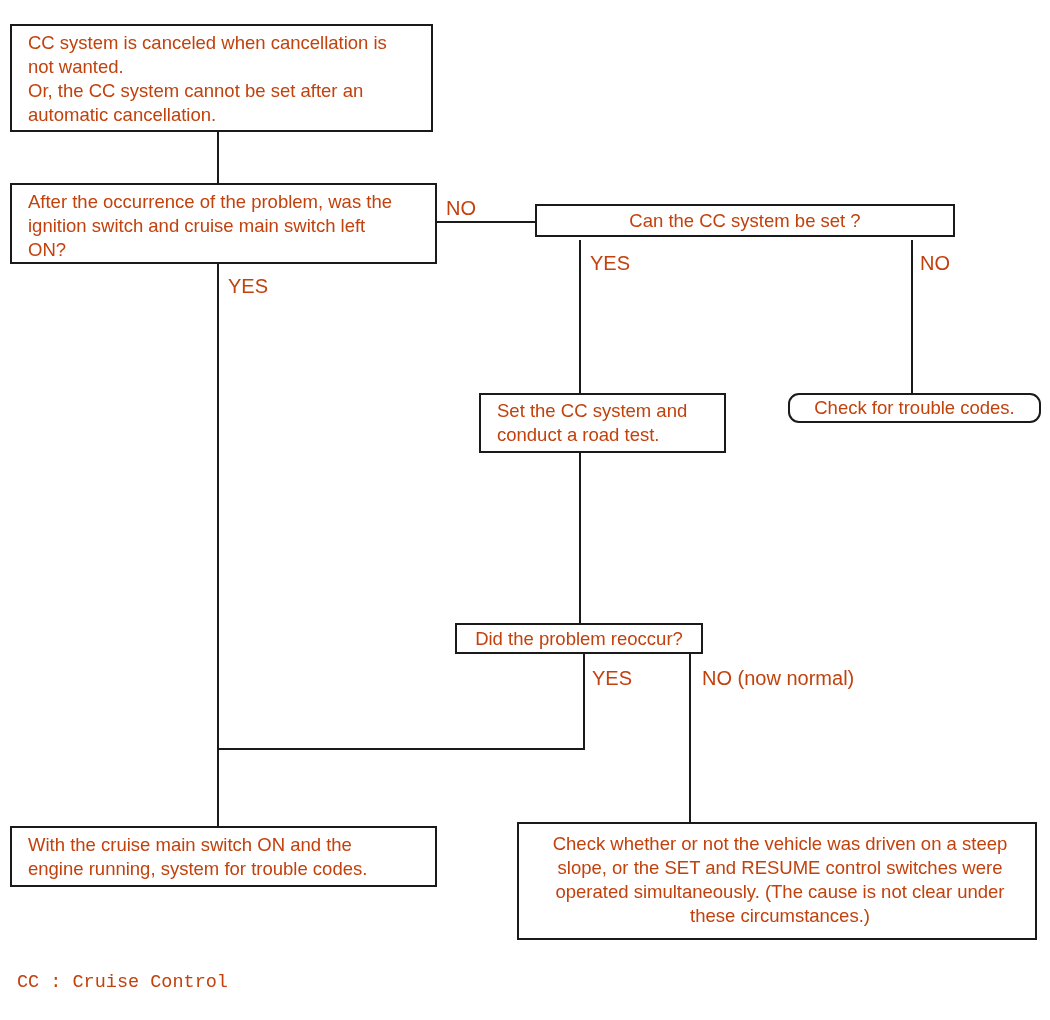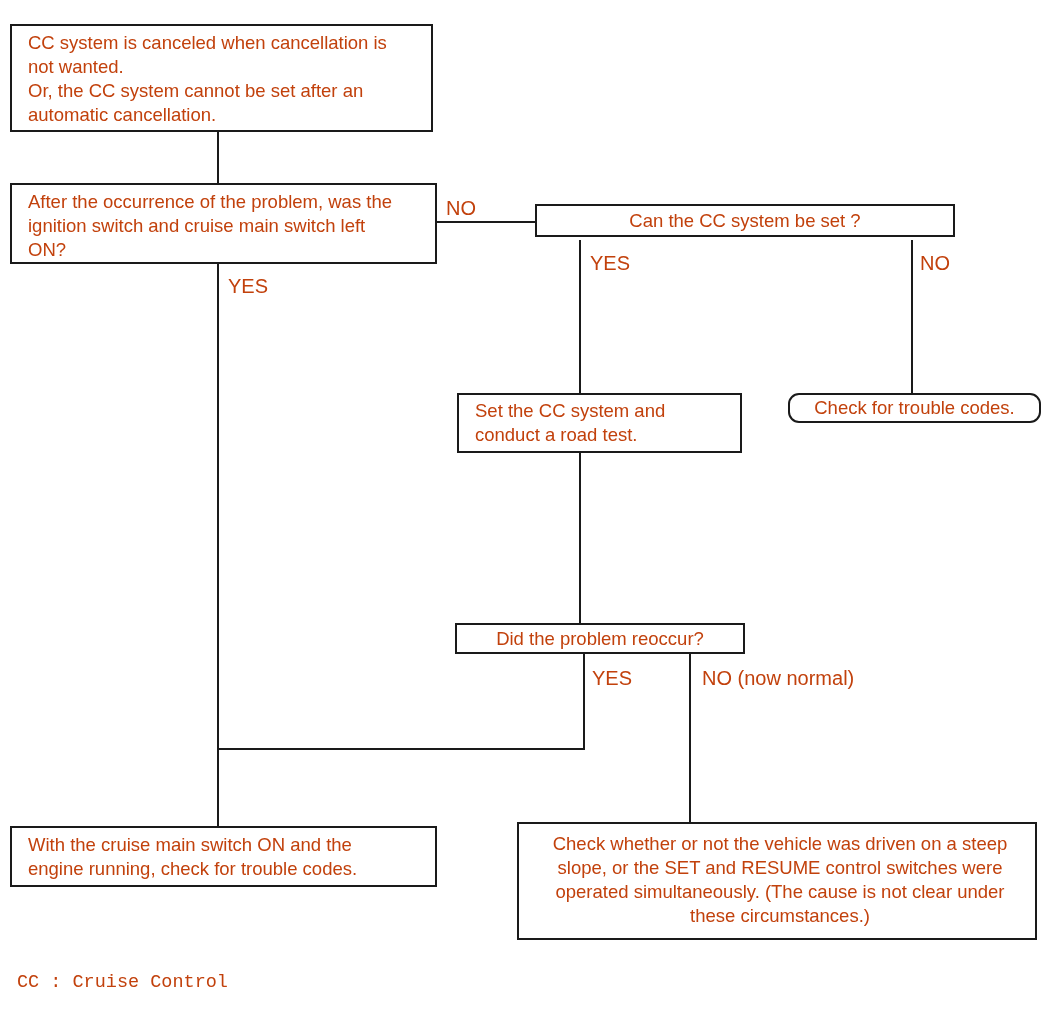--- a/index.html
+++ b/index.html
@@ -74,29 +74,29 @@
 not wanted.
 Or, the CC system cannot be set after an
 automatic cancellation.</div>
 
   <div class="node pad" style="left:10px; top:183px; width:427px; height:81px;">After the occurrence of the problem, was the
 ignition switch and cruise main switch left
 ON?</div>
 
   <div class="node center" style="left:535px; top:204px; width:420px; height:33px;">Can the CC system be set ?</div>
 
-  <div class="node pad" style="left:457px; top:393px; width:285px; height:60px; padding-top:4px;">Set the CC system and
+  <div class="node pad" style="left:479px; top:393px; width:247px; height:60px; padding-top:4px;">Set the CC system and
 conduct a road test.</div>
 
   <div class="node center" style="left:788px; top:393px; width:253px; height:30px;border-radius:11px;">Check for trouble codes.</div>
 
-  <div class="node center" style="left:455px; top:623px; width:290px; height:31px;">Did the problem reoccur?</div>
+  <div class="node center" style="left:455px; top:623px; width:248px; height:31px;">Did the problem reoccur?</div>
 
   <div class="node pad" style="left:10px; top:826px; width:427px; height:61px;">With the cruise main switch ON and the
-engine running, check for trouble codes.</div>
+engine running, system for trouble codes.</div>
 
   <div class="node pad" style="left:517px; top:822px; width:520px; height:118px; padding-top:8px;text-align:center;">Check whether or not the vehicle was driven on a steep
 slope, or the SET and RESUME control switches were
 operated simultaneously. (The cause is not clear under
 these circumstances.)</div>
 
   <div class="edge-label" style="left:446px; top:197px;">NO</div>
   <div class="edge-label" style="left:228px; top:275px;">YES</div>
   <div class="edge-label" style="left:590px; top:252px;">YES</div>
   <div class="edge-label" style="left:920px; top:252px;">NO</div>

